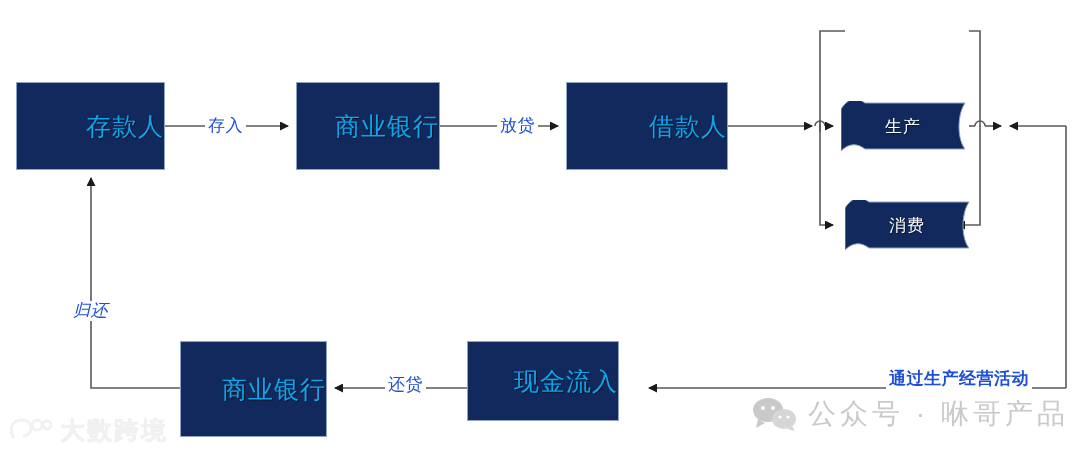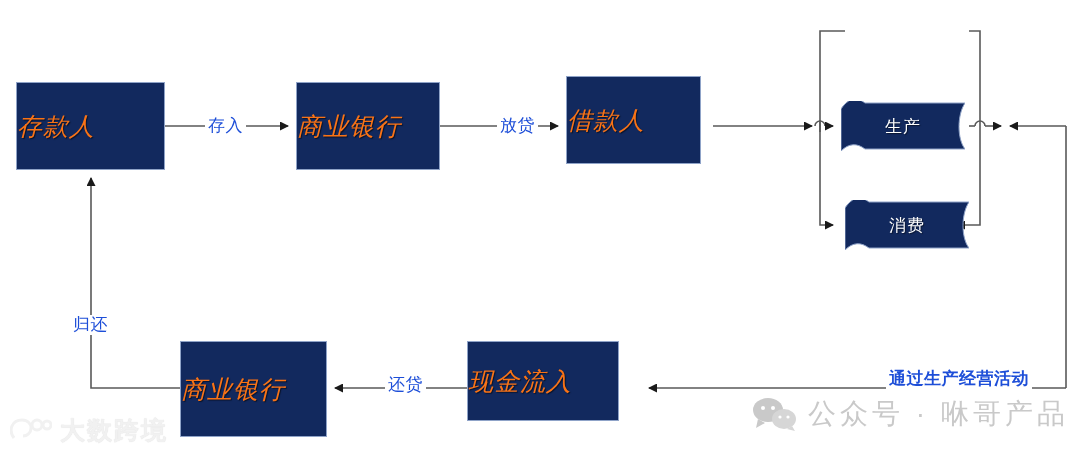--- a/index.html
+++ b/index.html
@@ -21,29 +21,28 @@
     position: absolute;
     left: 0;
     top: 0;
     width: 1080px;
     height: 457px;
   }
   .node {
     position: absolute;
     background: #12295e;
     border: 1px solid #8fa3c8;
-    color: #f97316;
+    color: #0ea5e9;
     display: flex;
     align-items: center;
-    justify-content: flex-start;
+    justify-content: flex-end;
     box-sizing: border-box;
     font-size: 25px;
     letter-spacing: 1px;
     text-shadow: 1px 1px 1px rgba(0,0,0,0.55);
-    font-style: italic;
   }
   .wave {
     position: absolute;
     color: #ffffff;
     display: flex;
     align-items: center;
     justify-content: center;
     font-size: 17px;
     letter-spacing: 1px;
     text-shadow: 1px 1px 1px rgba(0,0,0,0.5);
@@ -148,21 +147,21 @@
   </svg>
 
   <div class="node" style="left:16px;top:82px;width:149px;height:88px;">
     <span>存款人</span>
   </div>
 
   <div class="node" style="left:296px;top:82px;width:144px;height:88px;">
     <span>商业银行</span>
   </div>
 
-  <div class="node" style="left:566px;top:76px;width:135px;height:88px;">
+  <div class="node" style="left:566px;top:82px;width:162px;height:88px;">
     <span>借款人</span>
   </div>
 
 
   <div class="wave" style="left:841px;top:101px;width:124px;height:50px;">
     <svg class="wshape" viewBox="0 0 124 50" preserveAspectRatio="none">
       <path d="M0,8 C8,-4 16,-4 24,2 L124,2 C116,14 116,38 124,48 L24,48 C16,42 8,42 0,50 Z" fill="#12295e" stroke="#8fa3c8" stroke-width="1"></path>
     </svg>
     <span class="wlabel">生产</span>
   </div>
@@ -178,21 +177,21 @@
     <span>商业银行</span>
   </div>
 
   <div class="node" style="left:467px;top:341px;width:152px;height:80px;">
     <span>现金流入</span>
   </div>
 
   <div class="edge-label" style="left:205px;top:116px;">存入</div>
   <div class="edge-label" style="left:497px;top:116px;">放贷</div>
   <div class="edge-label" style="left:385px;top:367px;margin-top:8px;">还贷</div>
-  <div class="edge-label" style="left:70px;top:315px;">归还</div>
+  <div class="edge-label" style="left:70px;top:301px;font-style:italic;">归还</div>
   <div class="edge-label" style="left:886px;top:369px;font-weight:bold;">通过生产经营活动</div>
 
   <div class="wm wm-left">
     <span class="wm-logo">
       <svg viewBox="0 0 42 30" width="42" height="30">
         <path d="M4,22 C-2,14 2,4 12,4 C18,4 21,8 21,12 C21,17 17,20 13,20" fill="none" stroke="#f1f1f1" stroke-width="3"></path>
         <circle cx="27" cy="9" r="5" fill="none" stroke="#f1f1f1" stroke-width="3"></circle>
         <circle cx="37" cy="9" r="4" fill="none" stroke="#f1f1f1" stroke-width="3"></circle>
       </svg>
     </span>

